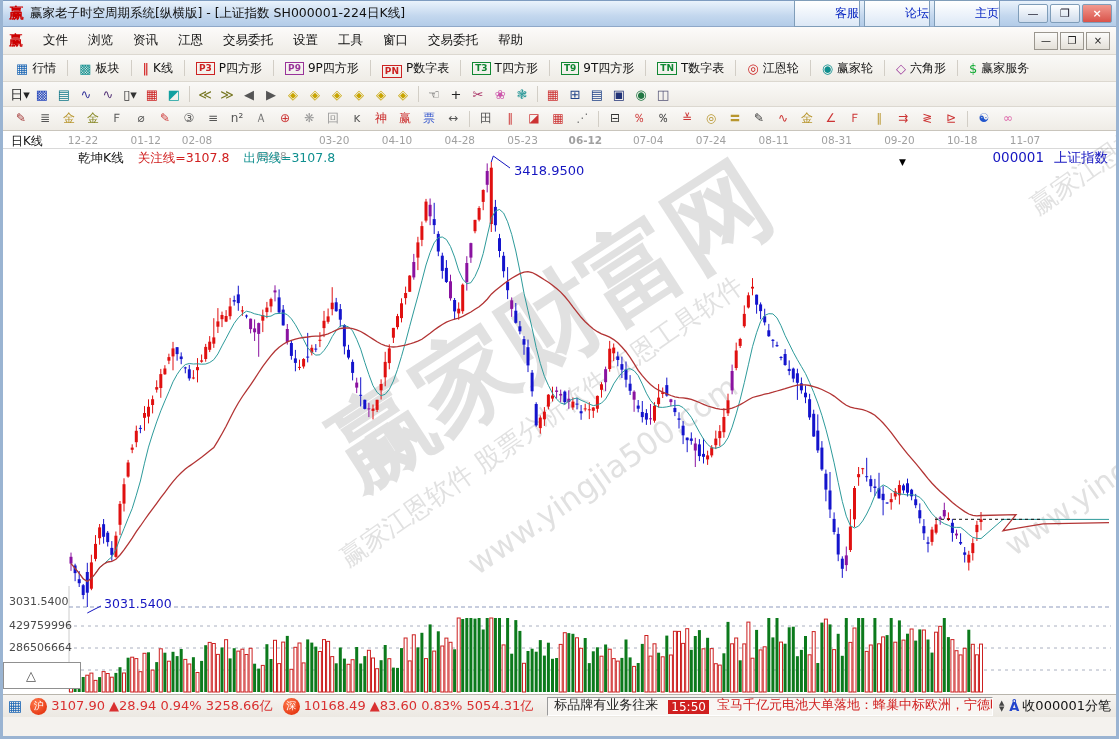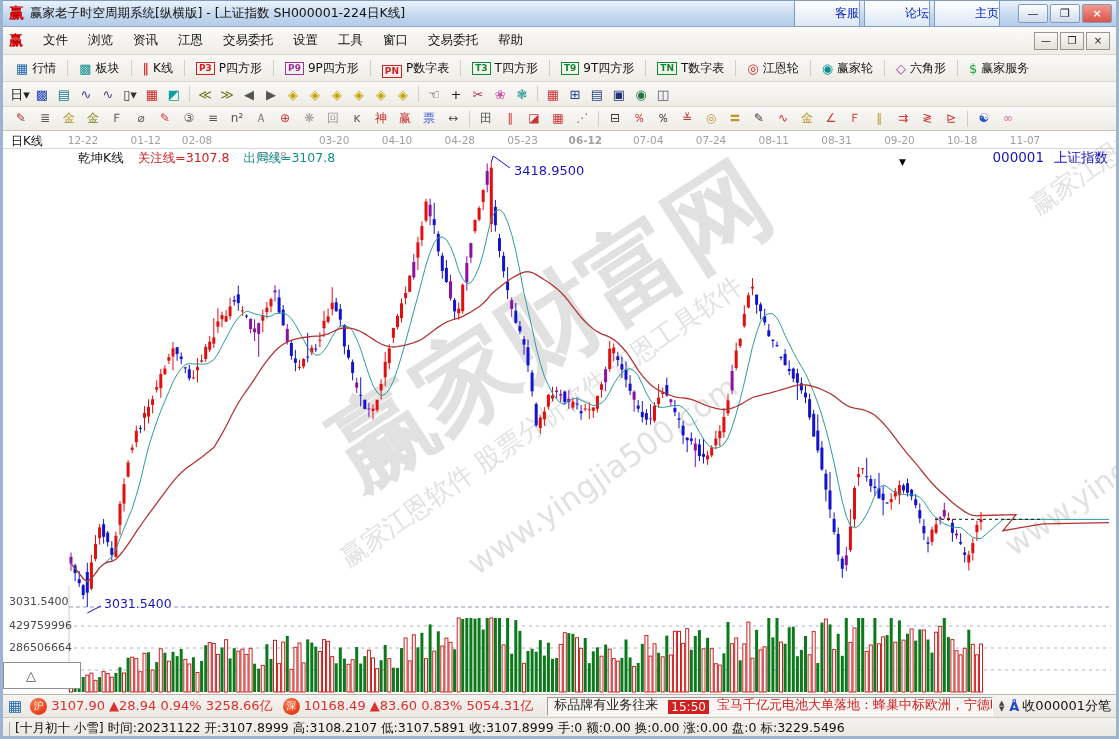--- a/index.html
+++ b/index.html
@@ -1017,18 +1017,14 @@
     <span class="status-right">
       <span class="spinner">
         <span>▲</span>
           <span>▼</span>
       </span>
       <span class="tick-icon">Å</span>
       <span class="st-right-label">收000001分笔</span>
     </span>
   </div>
 
-  <div class="status2">
-    <span class="bar-sep"></span>
-    <span class="info-text">[十月初十 小雪] 时间:20231122 开:3107.8999 高:3108.2107 低:3107.5891 收:3107.8999 手:0 额:0.00 换:0.00 涨:0.00 盘:0 标:3229.5496</span>
-  </div>
 
 </div>
 
 </body></html>

